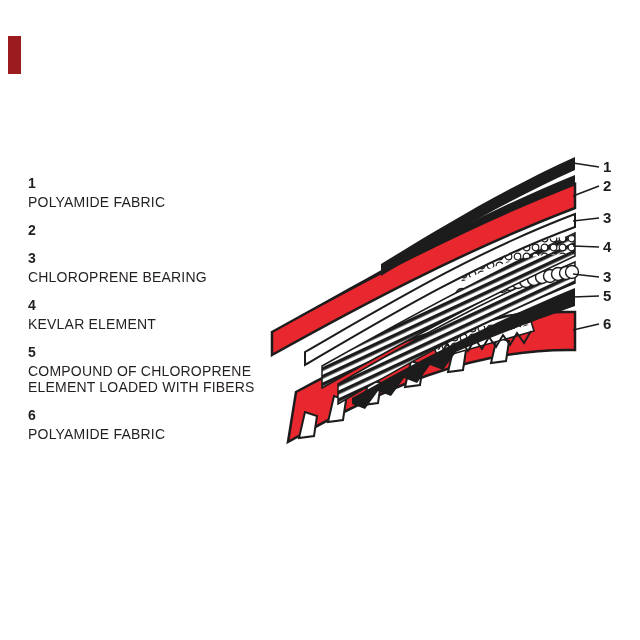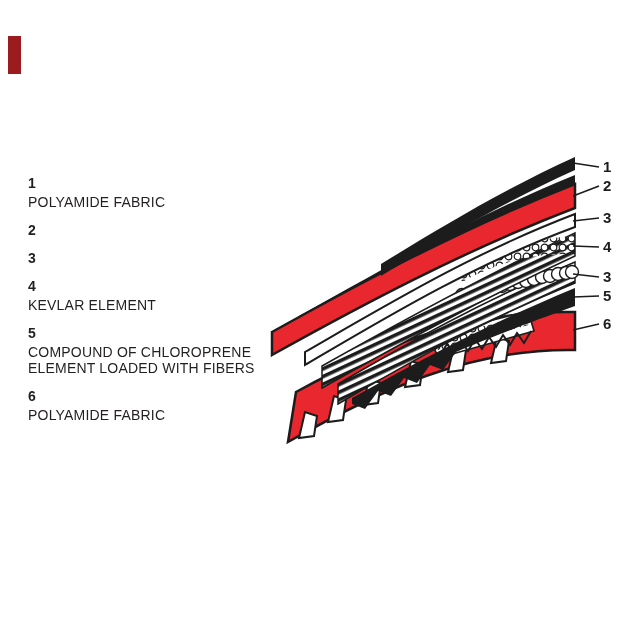--- a/index.html
+++ b/index.html
@@ -24,20 +24,21 @@
 <div class="legend">
   <div class="legend-item">
     <div class="legend-num">1</div>
     <div class="legend-label">POLYAMIDE FABRIC</div>
   </div>
   <div class="legend-item">
     <div class="legend-num">2</div>
   </div>
   <div class="legend-item">
     <div class="legend-num">3</div>
+    <div class="legend-label">CHLOROPRENE BEARING</div>
   </div>
   <div class="legend-item">
     <div class="legend-num">4</div>
     <div class="legend-label">KEVLAR ELEMENT</div>
   </div>
   <div class="legend-item">
     <div class="legend-num">5</div>
     <div class="legend-label">COMPOUND OF CHLOROPRENE
 ELEMENT LOADED WITH  FIBERS</div>
   </div>

